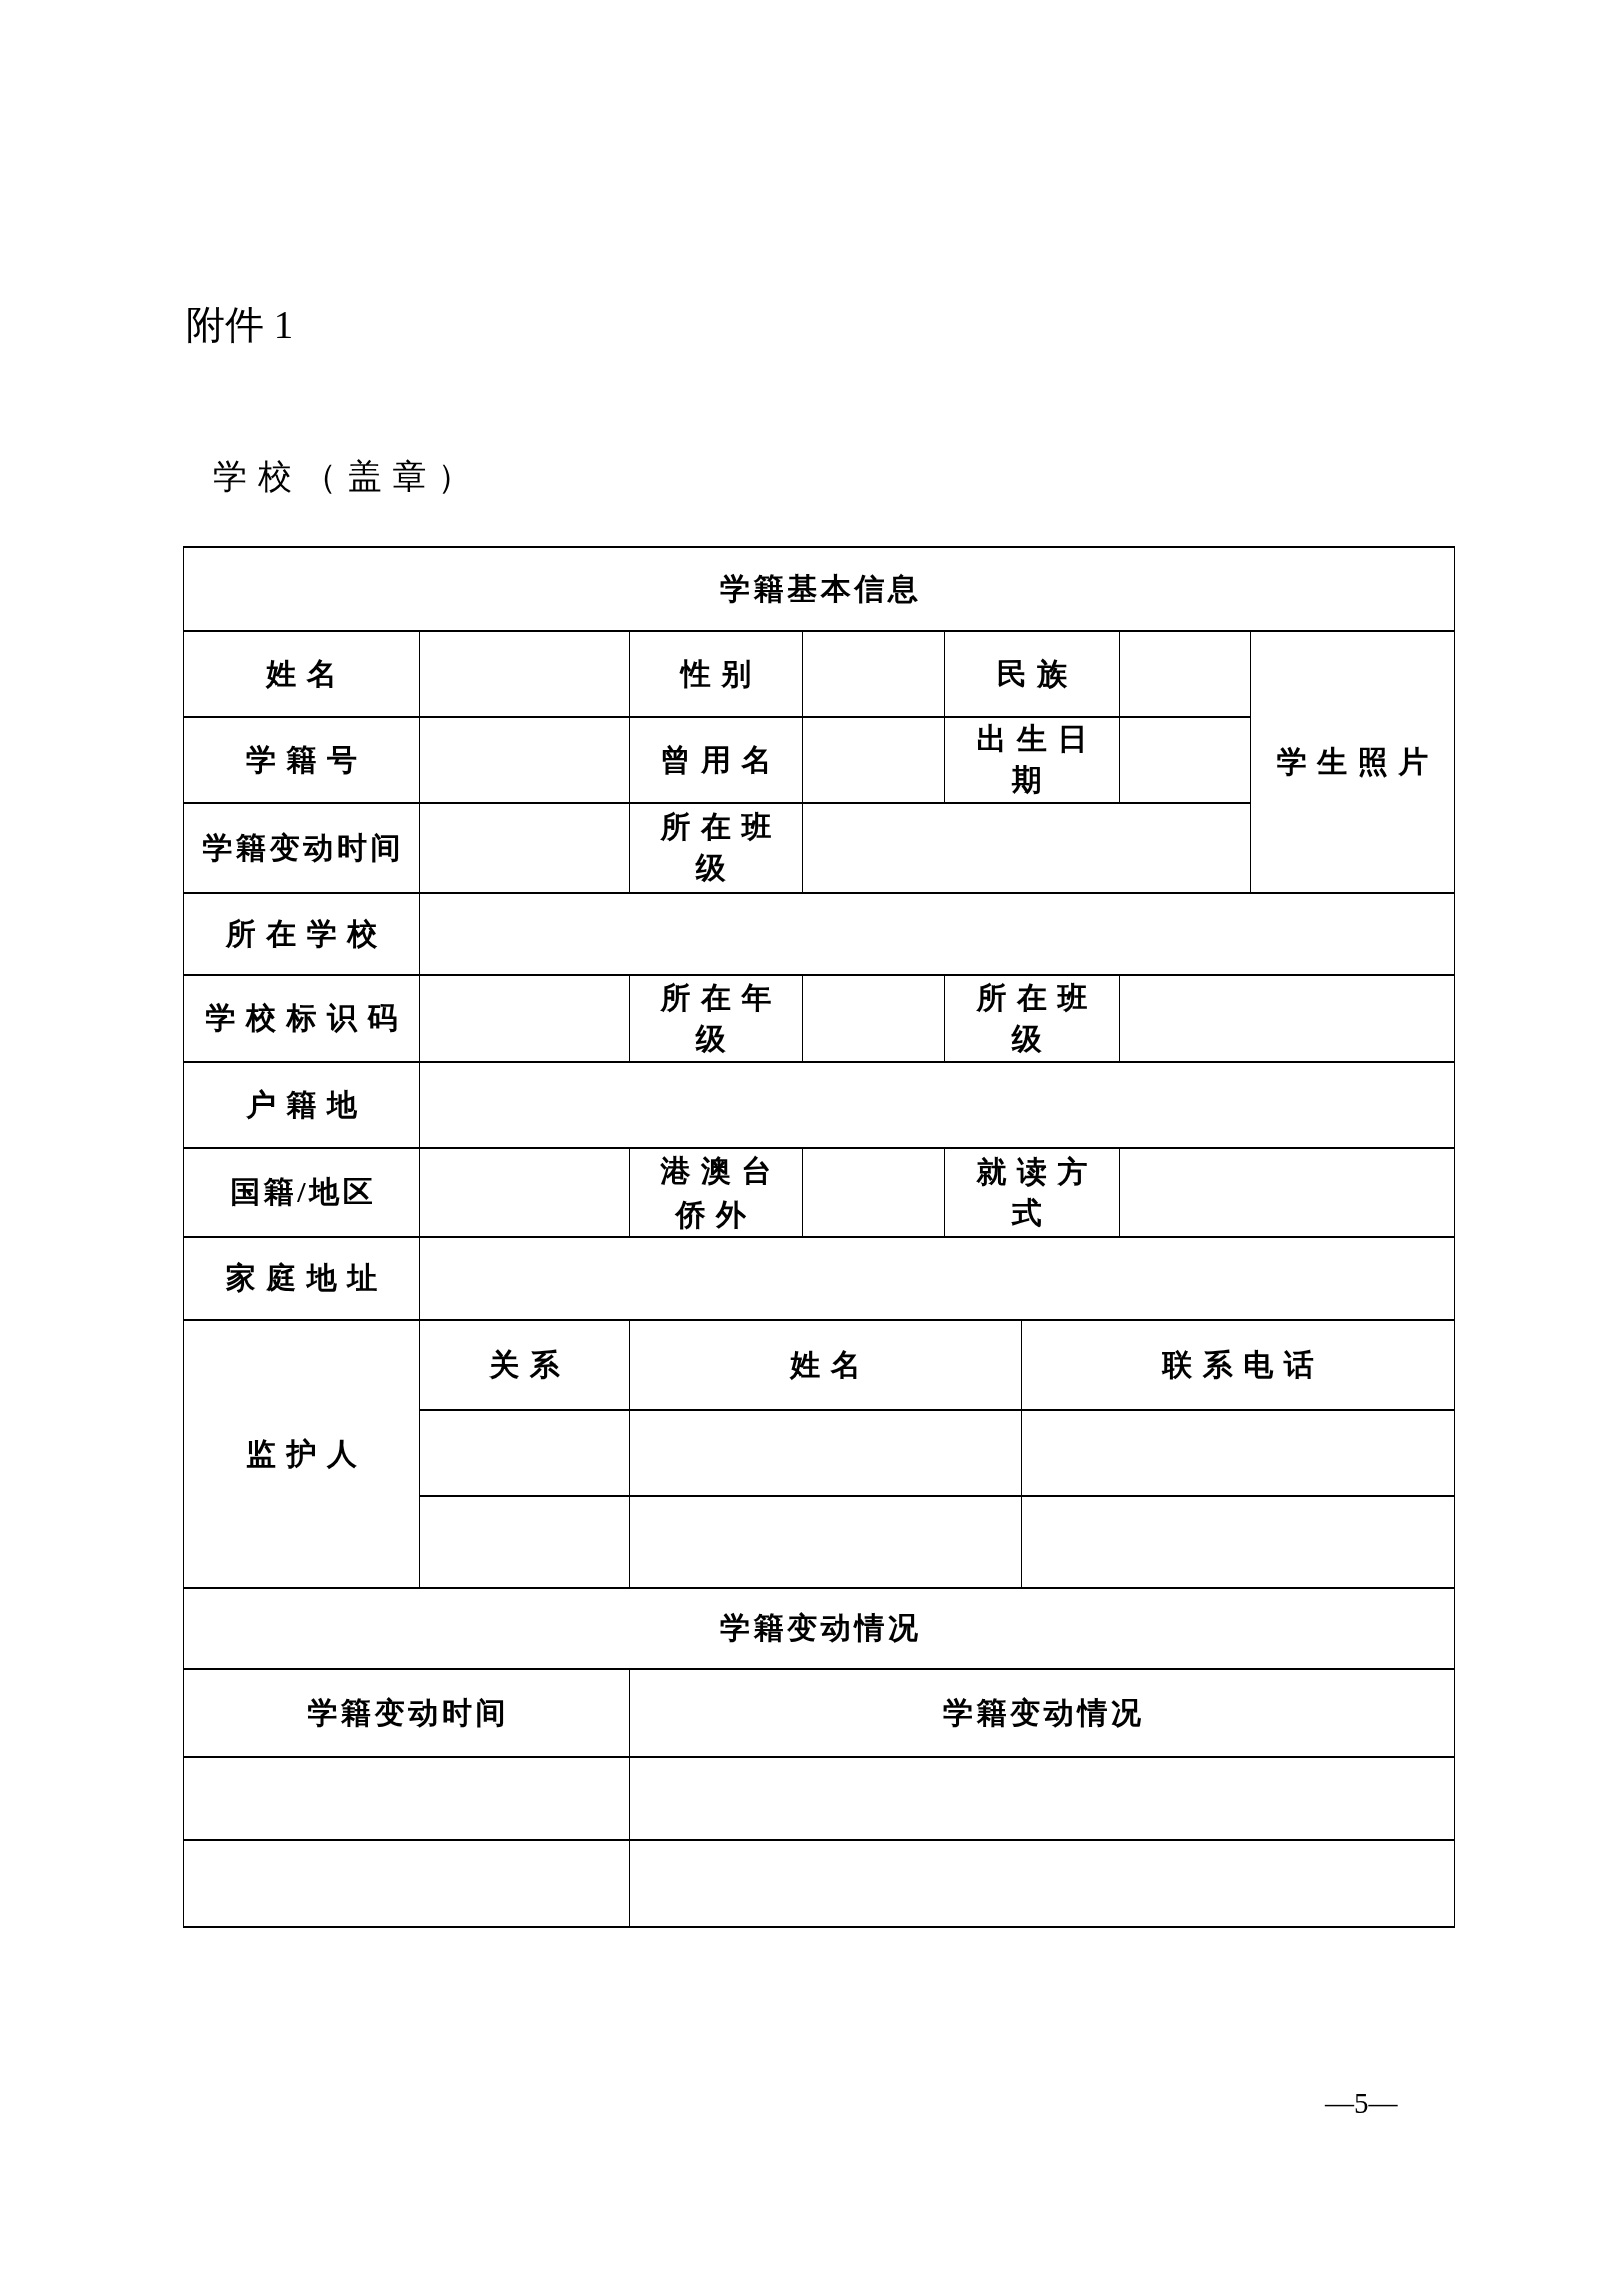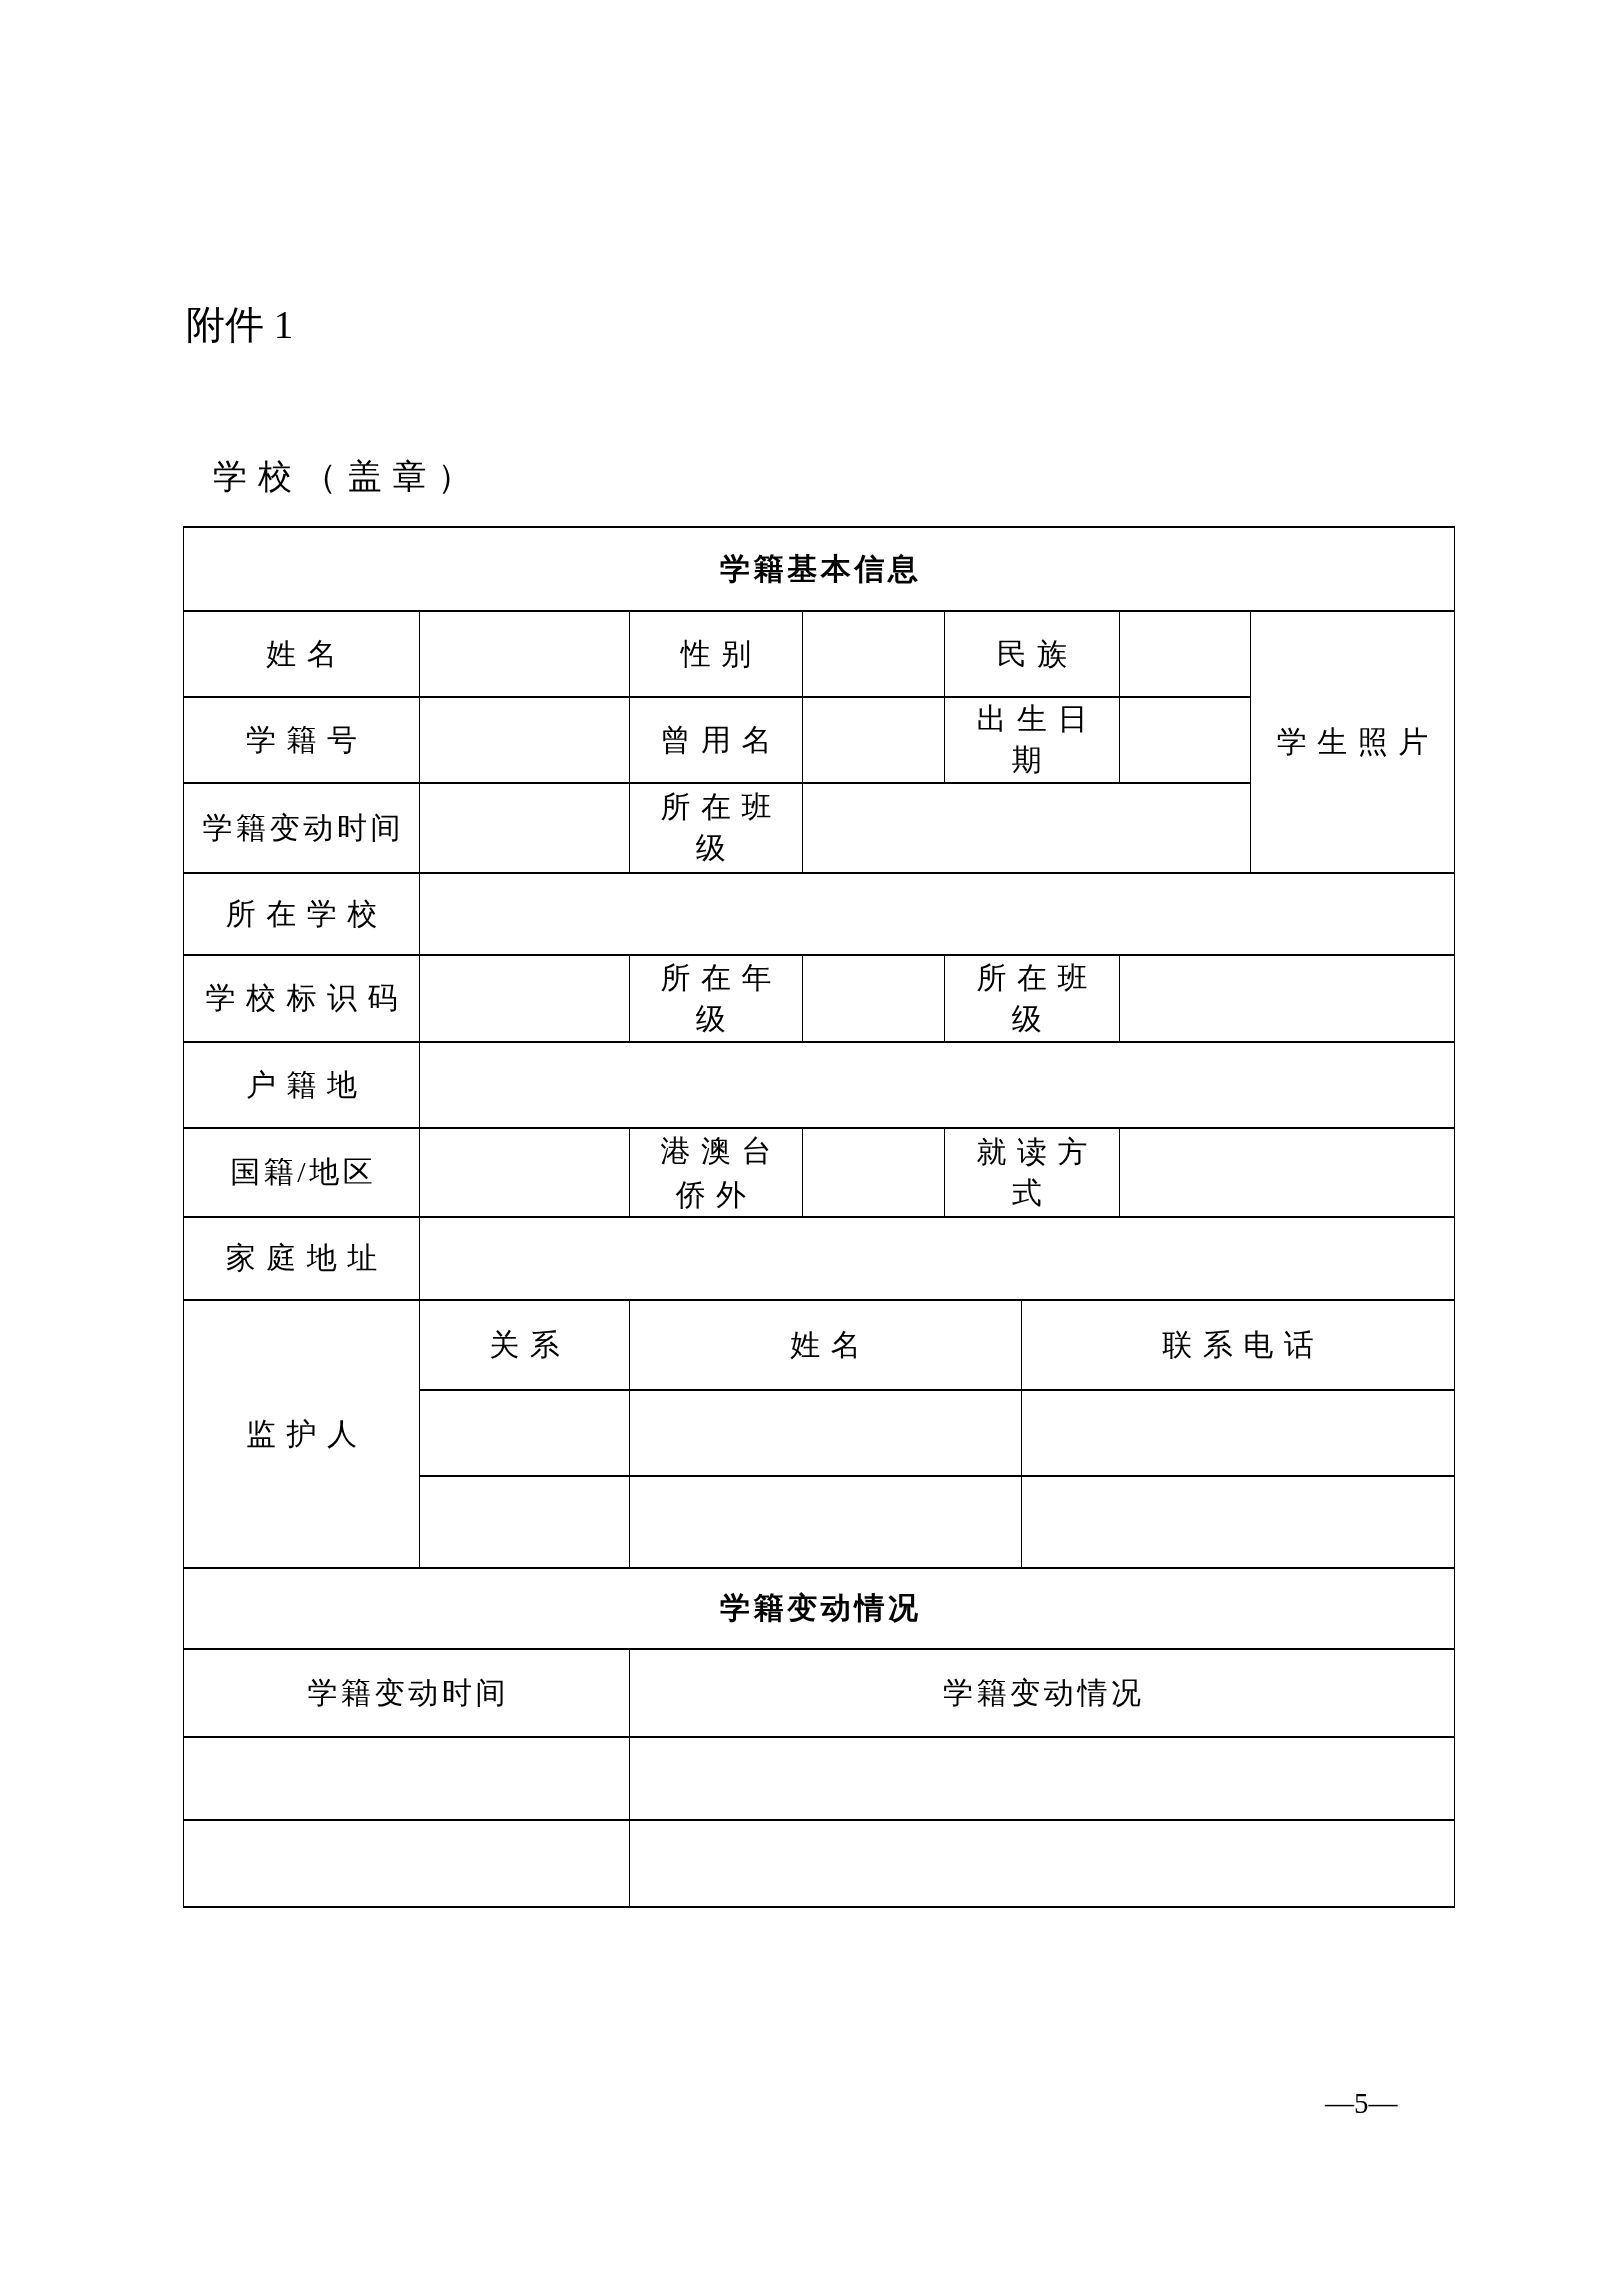--- a/index.html
+++ b/index.html
@@ -36,21 +36,21 @@
     left: 213px;
     top: 457px;
     font-size: 34px;
     letter-spacing: 0.32em;
     line-height: 1.2;
     text-align: center;
   }
   table.form-table {
     position: absolute;
     left: 183px;
-    top: 526px;
+    top: 546px;
     width: 1272px;
     border-collapse: collapse;
     table-layout: fixed;
   }
   .form-table td {
     border: 1.4px solid #000000;
     border-top-width: 2.5px;
     border-bottom-width: 2.5px;
     text-align: center;
     vertical-align: middle;
@@ -61,20 +61,21 @@
   .sec {
     font-family: "Liberation Sans", sans-serif;
     font-weight: bold;
     font-size: 33px;
     letter-spacing: 0.12em;
     text-indent: 0.12em;
   }
   .lbl {
     letter-spacing: 0.35em;
     text-indent: 0.35em;
+    font-weight: bold;
   }
   .lbl.tight {
     letter-spacing: 0.12em;
     text-indent: 0.12em;
   }
   .prewrap {
     white-space: pre-line;
     line-height: 1.45;
   }
   .h83 { height: 81px; } .h84 { height: 82px; } .h85 { height: 83px; }

